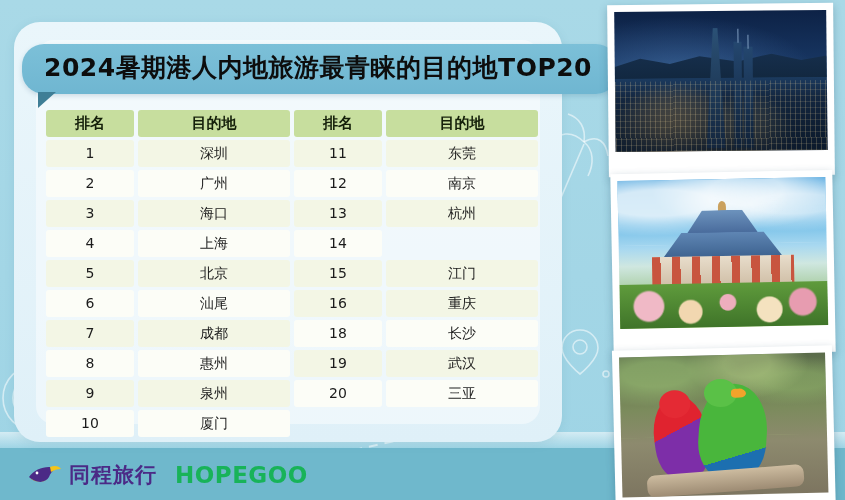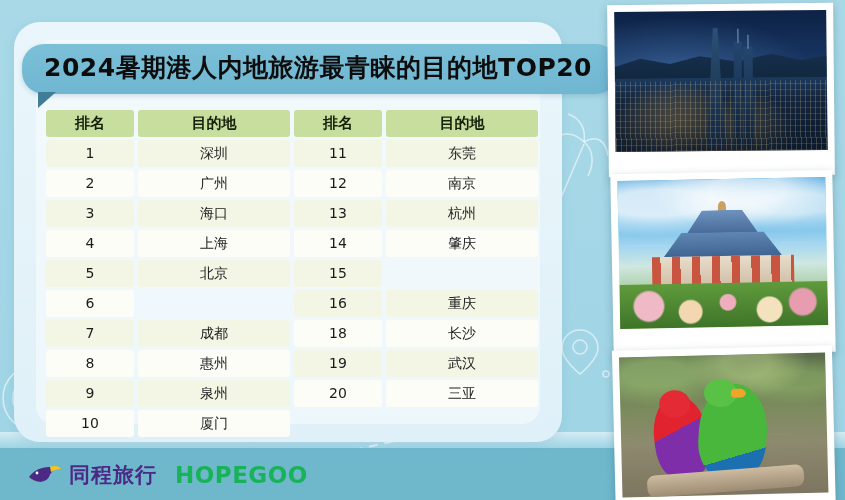--- a/index.html
+++ b/index.html
@@ -237,20 +237,21 @@
       <div class="row even">
           <div class="cell c-rank">4</div>
           <div class="cell c-dest">上海</div>
         </div>
       <div class="row odd">
           <div class="cell c-rank">5</div>
           <div class="cell c-dest">北京</div>
         </div>
       <div class="row even">
           <div class="cell c-rank">6</div>
+          <div class="cell c-dest">汕尾</div>
         </div>
       <div class="row odd">
           <div class="cell c-rank">7</div>
           <div class="cell c-dest">成都</div>
         </div>
       <div class="row even">
           <div class="cell c-rank">8</div>
           <div class="cell c-dest">惠州</div>
         </div>
       <div class="row odd">
@@ -275,24 +276,24 @@
       <div class="row even">
           <div class="cell c-rank">12</div>
           <div class="cell c-dest">南京</div>
         </div>
       <div class="row odd">
           <div class="cell c-rank">13</div>
           <div class="cell c-dest">杭州</div>
         </div>
       <div class="row even">
           <div class="cell c-rank">14</div>
-          <div class="cell c-dest">肇庆</div>
         </div>
       <div class="row odd">
           <div class="cell c-rank">15</div>
+          <div class="cell c-dest">江门</div>
         </div>
       <div class="row odd">
           <div class="cell c-rank">16</div>
           <div class="cell c-dest">重庆</div>
         </div>
       <div class="row even">
           <div class="cell c-rank">18</div>
           <div class="cell c-dest">长沙</div>
         </div>
       <div class="row odd">

